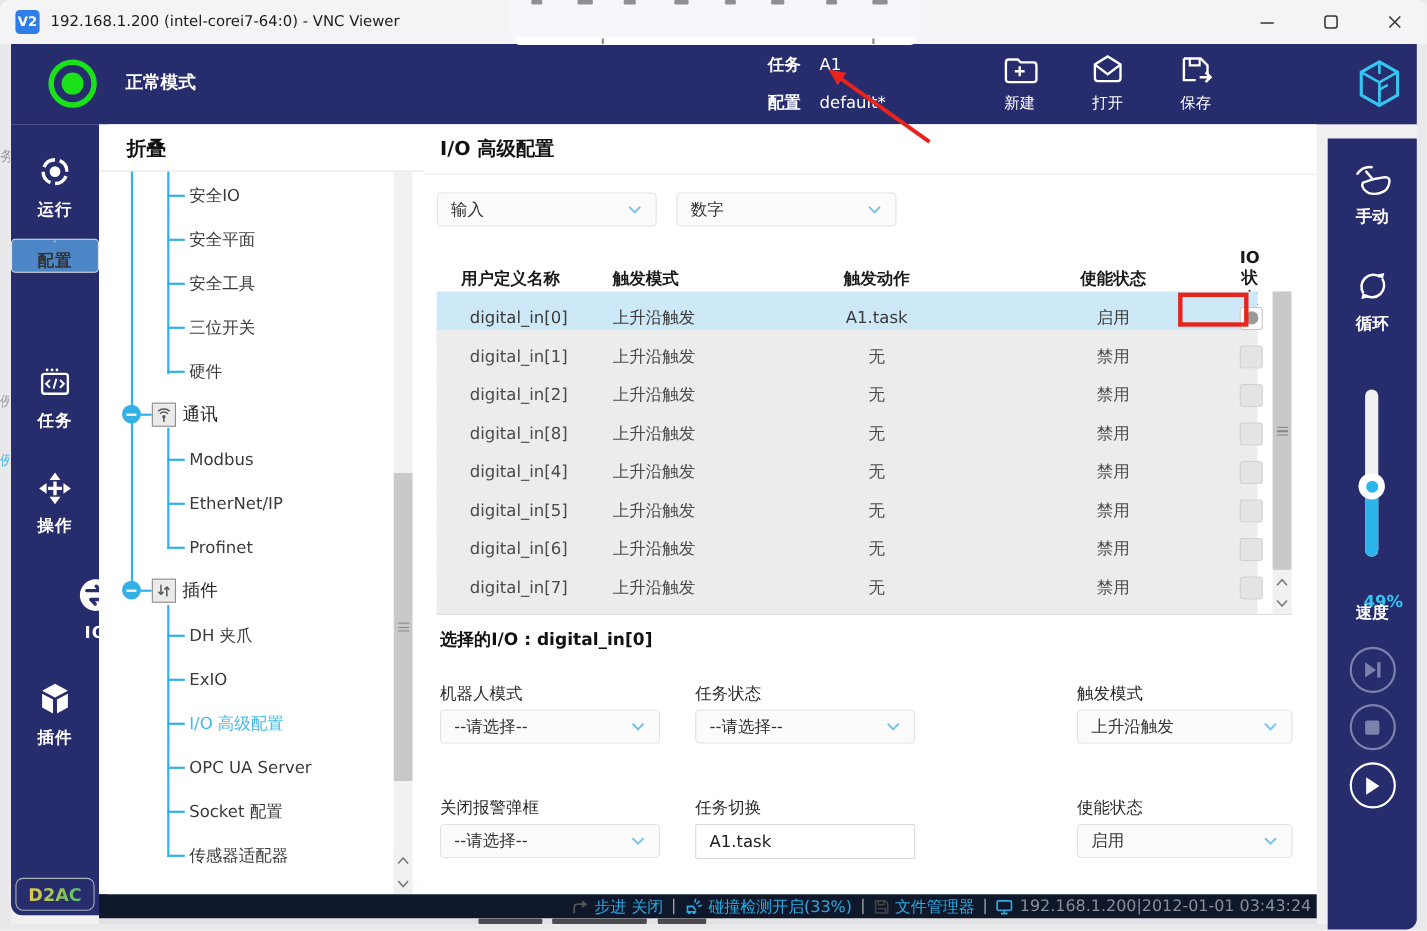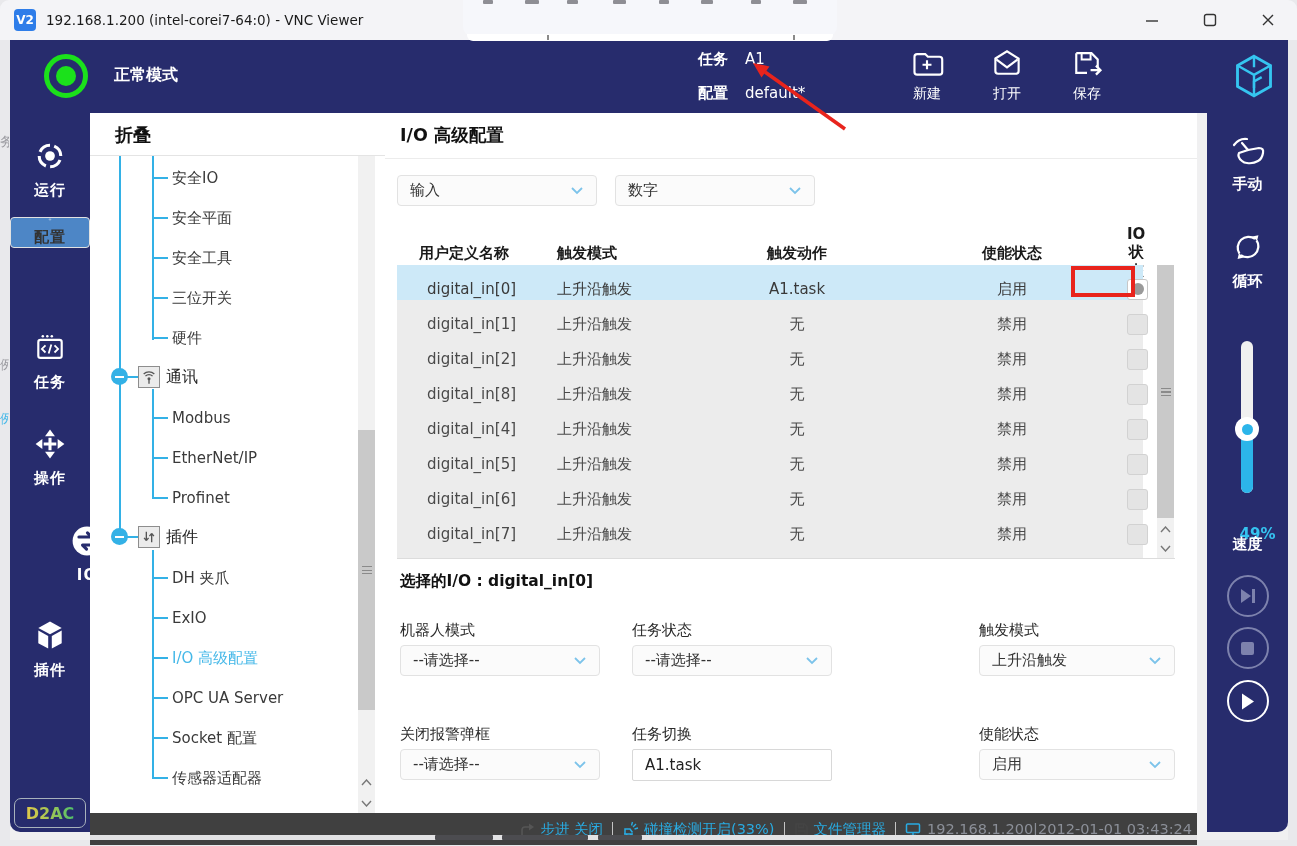--- a/index.html
+++ b/index.html
@@ -101,37 +101,37 @@
   .io-ind.on{background:#fff;border:1px solid #c7c7c7;display:flex;align-items:center;justify-content:center;}
   .io-ind.on::after{content:"";width:12px;height:12px;border-radius:50%;background:#9a9a9a;}
   .red-box{position:absolute;right:8px;top:1px;width:64px;height:31px;border:4px solid var(--red);z-index:5;}
   .partial-clip{position:absolute;left:12px;width:746px;height:12px;overflow:hidden;}
   .tbl-bottom{position:absolute;left:12px;top:445px;width:778px;height:1px;background:#dcdcdc;}
 
   .selected-io{left:15px;top:458px;font-size:15.5px;font-weight:bold;color:#111;}
   .fform .flabel{position:absolute;font-size:15px;color:#2b2b2b;}
 
   
-  .right-nav{left:1197px;top:73px;width:81px;height:719px;background:var(--indigo);border-radius:0 0 10px 0;}
+  .right-nav{left:1197px;top:86px;width:81px;height:719px;background:var(--indigo);border-radius:0 0 10px 0;}
   .rn-item{position:absolute;left:0;width:81px;display:flex;flex-direction:column;align-items:center;gap:6px;color:#fff;}
   .rn-item .lbl{font-size:15px;font-weight:bold;}
   .slider-track{left:34px;top:228px;width:12px;height:152px;border-radius:6px;background:#f0f0f0;}
   .slider-fill{position:absolute;left:0;bottom:0;width:12px;height:66px;border-radius:6px;background:#2cb5ea;}
   .slider-knob{position:absolute;left:-6px;top:76px;width:24px;height:24px;border-radius:50%;background:#fff;
     display:flex;align-items:center;justify-content:center;}
   .slider-knob::after{content:"";width:11px;height:11px;border-radius:50%;background:#2cb5ea;}
   .speed-val{left:0;top:400px;width:101px;text-align:center;color:#35c3f0;font-size:15px;font-weight:bold;margin-top:12px;}
   .speed-lbl{left:0;top:422px;width:81px;text-align:center;color:#fff;font-size:15px;font-weight:bold;}
   .circle-btn{position:absolute;left:50%;width:42px;height:42px;margin-left:-21px;border-radius:50%;
     display:flex;align-items:center;justify-content:center;}
   .circle-btn.dim{border:2px solid #7d82ad;}
   .circle-btn.lit{border:2.5px solid #fff;}
 
   
-  .statusbar{left:80px;top:773px;width:1107px;height:32px;background:#404040;
+  .statusbar{left:80px;top:773px;width:1107px;height:22px;background:#0f172a;
     display:flex;align-items:center;justify-content:flex-end;gap:9px;padding-right:5px;
     font-size:14.5px;}
   .sb-item{display:flex;align-items:center;gap:5px;color:var(--accent);}
   .sb-sep{width:1px;height:14px;background:#c4c4c4;}
   .sb-gray{color:#8b8f98;}
 
   .bottom-strip{left:80px;top:795px;width:1107px;height:5px;background:#e2e2e4;}
   .frag{position:absolute;background:#4c4c50;border-radius:1px;}
   .edge-frag{position:absolute;left:0;width:9px;overflow:hidden;font-size:13px;color:#9a9aa0;}
   .annotation{pointer-events:none;z-index:60;}

